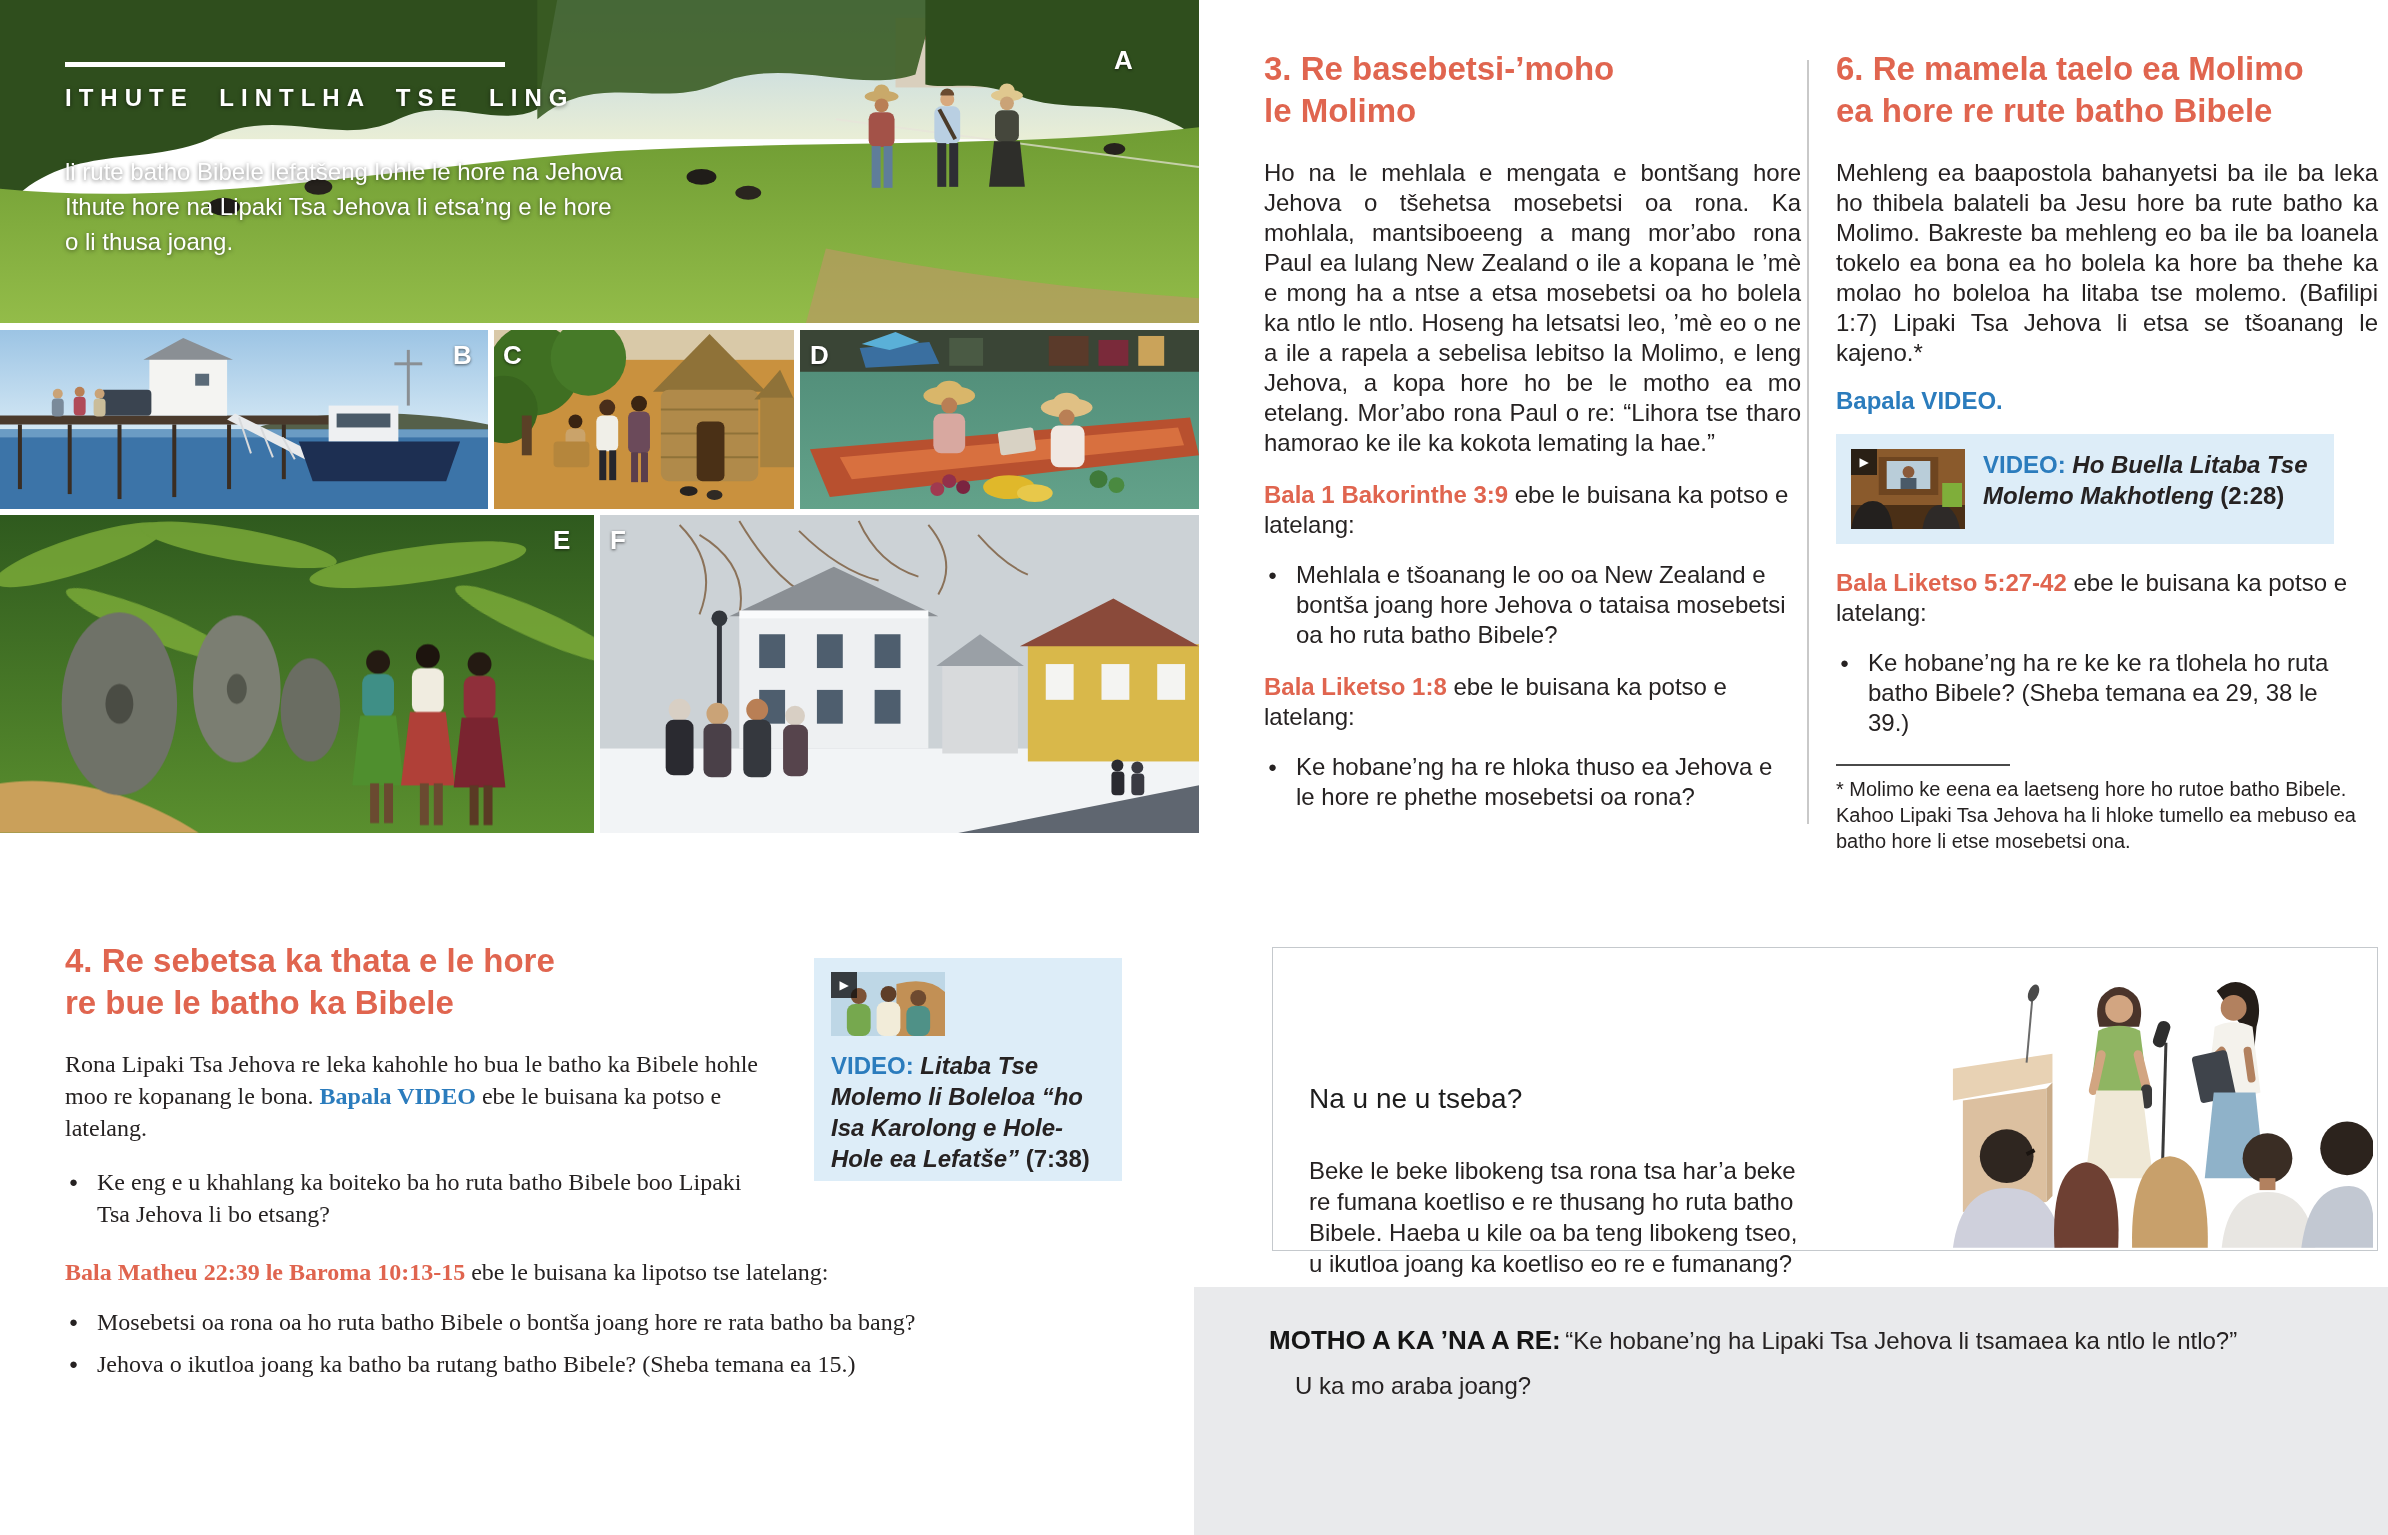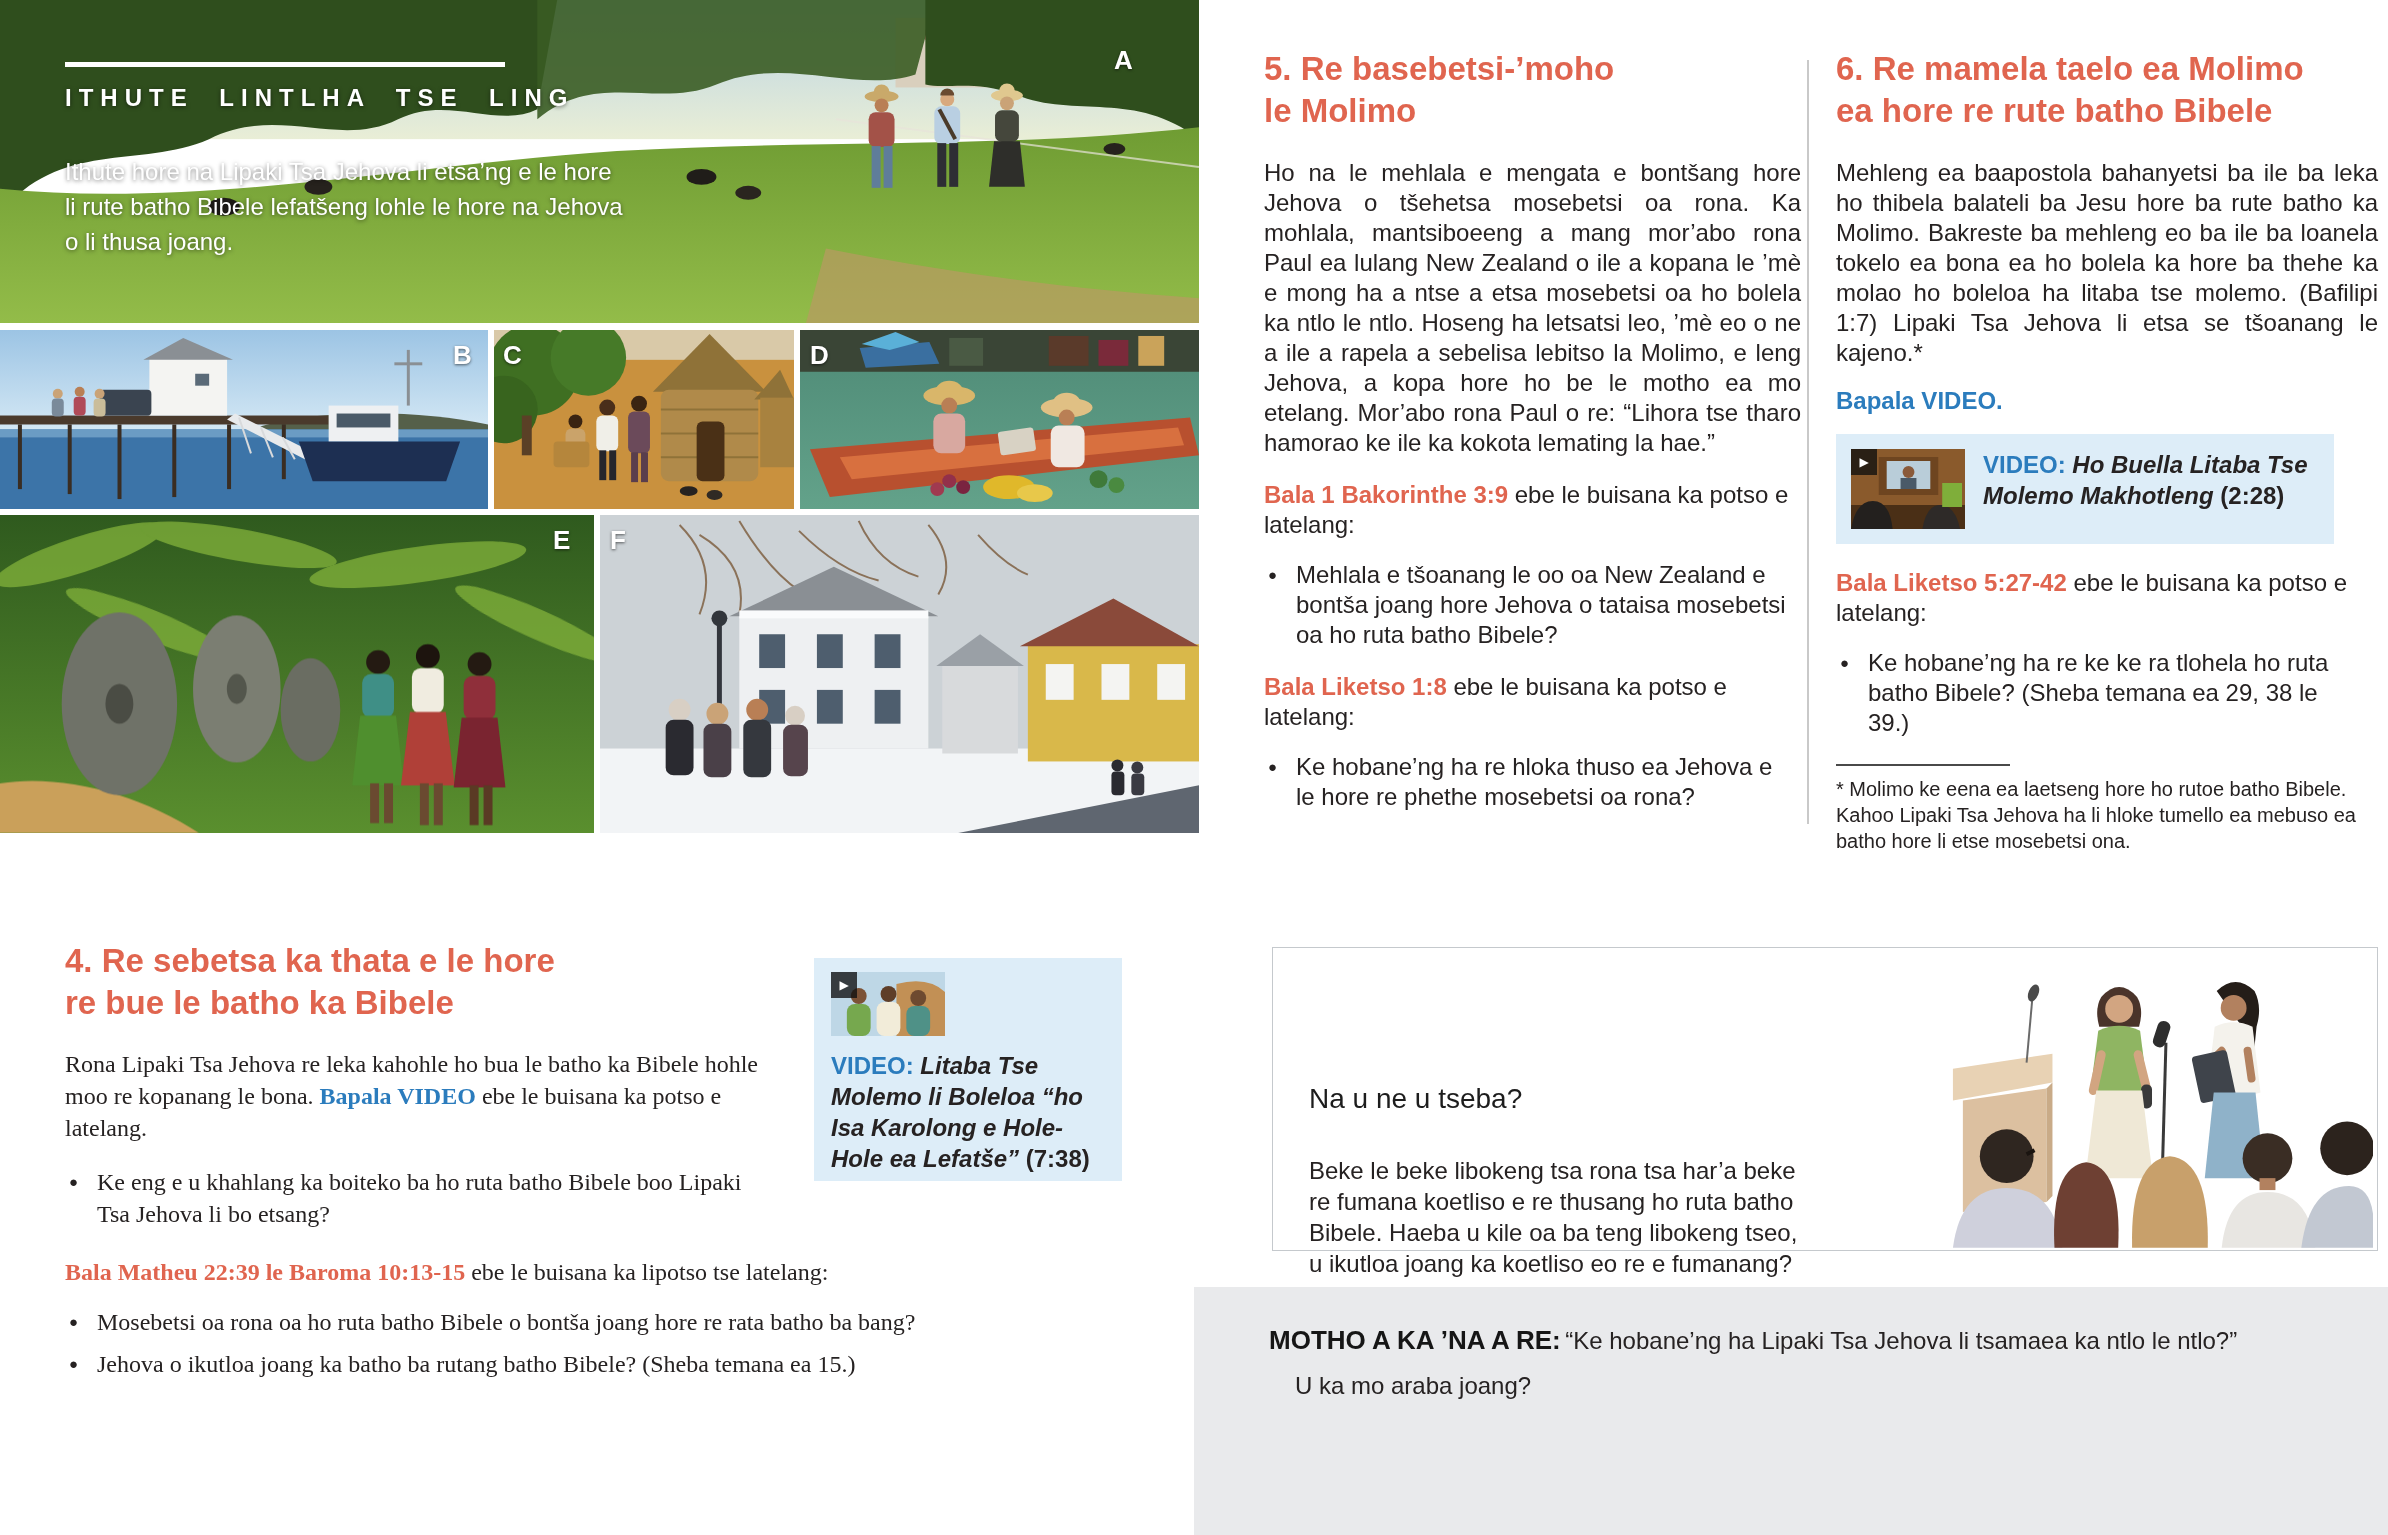--- a/index.html
+++ b/index.html
@@ -127,22 +127,22 @@
 
       <ellipse cx="1012" cy="96" rx="16" ry="6" fill="#e0c88f"></ellipse>
         <path d="M1004,92 a8 8 0 0 1 16 0 z" fill="#e0c88f"></path>
       <circle cx="1012" cy="104" r="7" fill="#caa377"></circle>
       <rect x="1000" y="111" width="24" height="32" rx="7" fill="#45473c"></rect>
       <path d="M999,142 h26 l5,46 h-36 z" fill="#2e2e2a"></path>
     </svg>
     <div class="hero-bar"></div>
     <h1 class="hero-title">ITHUTE LINTLHA TSE LING</h1>
     <div class="hero-sub">
+      <div>li rute batho Bibele lefatšeng lohle le hore na Jehova</div>
       <div>Ithute hore na Lipaki Tsa Jehova li etsa’ng e le hore</div>
-      <div>li rute batho Bibele lefatšeng lohle le hore na Jehova</div>
       <div>o li thusa joang.</div>
     </div>
     <span class="photo-label" style="left:1114px;top:45px;">A</span>
   </div>
 
   <div class="abs tile" style="left:0;top:330px;width:488px;height:179px;">
     <svg width="488" height="179" viewBox="0 0 490 180" preserveAspectRatio="none">
       <defs>
           <linearGradient id="gB" x1="0" y1="0" x2="0" y2="1">
         <stop offset="0" stop-color="#9cc4e4"></stop>
@@ -385,21 +385,21 @@
     </div>
     <div class="vtext">
       <span class="vlabel">VIDEO:</span>
       <span class="vtitle">Litaba Tse Molemo li Boleloa “ho Isa Karolong e Hole-Hole ea Lefatše”</span>
       <span>(7:38)</span>
     </div>
   </div>
 
   <div class="abs col col5">
     <h2 class="h-orange">
-      <div>5. Re basebetsi-’moho</div>
+      <div>3. Re basebetsi-’moho</div>
       <div>le Molimo</div>
     </h2>
     <p class="body-txt right-lh just" style="margin:26px 0 0 0;">Ho na le mehlala e mengata e bontšang hore Jehova o tšehetsa mosebetsi oa rona. Ka mohlala, mantsiboeeng a mang mor’abo rona Paul ea lulang New Zealand o ile a kopana le ’mè e mong ha a ntse a etsa mosebetsi oa ho bolela ka ntlo le ntlo. Hoseng ha letsatsi leo, ’mè eo o ne a ile a rapela a sebelisa lebitso la Molimo, e leng Jehova, a kopa hore ho be le motho ea mo etelang. Mor’abo rona Paul o re: “Lihora tse tharo hamorao ke ile ka kokota lemating la hae.”</p>
     <p class="body-txt right-lh" style="margin:22px 0 0 0;">
       <span class="jref">Bala 1 Bakorinthe 3:9</span><span> ebe le buisana ka potso e latelang:</span>
     </p>
     <div class="body-txt right-lh bullet" style="margin-top:20px;width:498px;">Mehlala e tšoanang le oo oa New Zealand e bontša joang hore Jehova o tataisa mosebetsi oa ho ruta batho Bibele?</div>
     <p class="body-txt right-lh" style="margin:22px 0 0 0;">
       <span class="jref">Bala Liketso 1:8</span><span> ebe le buisana ka potso e latelang:</span>
     </p>

